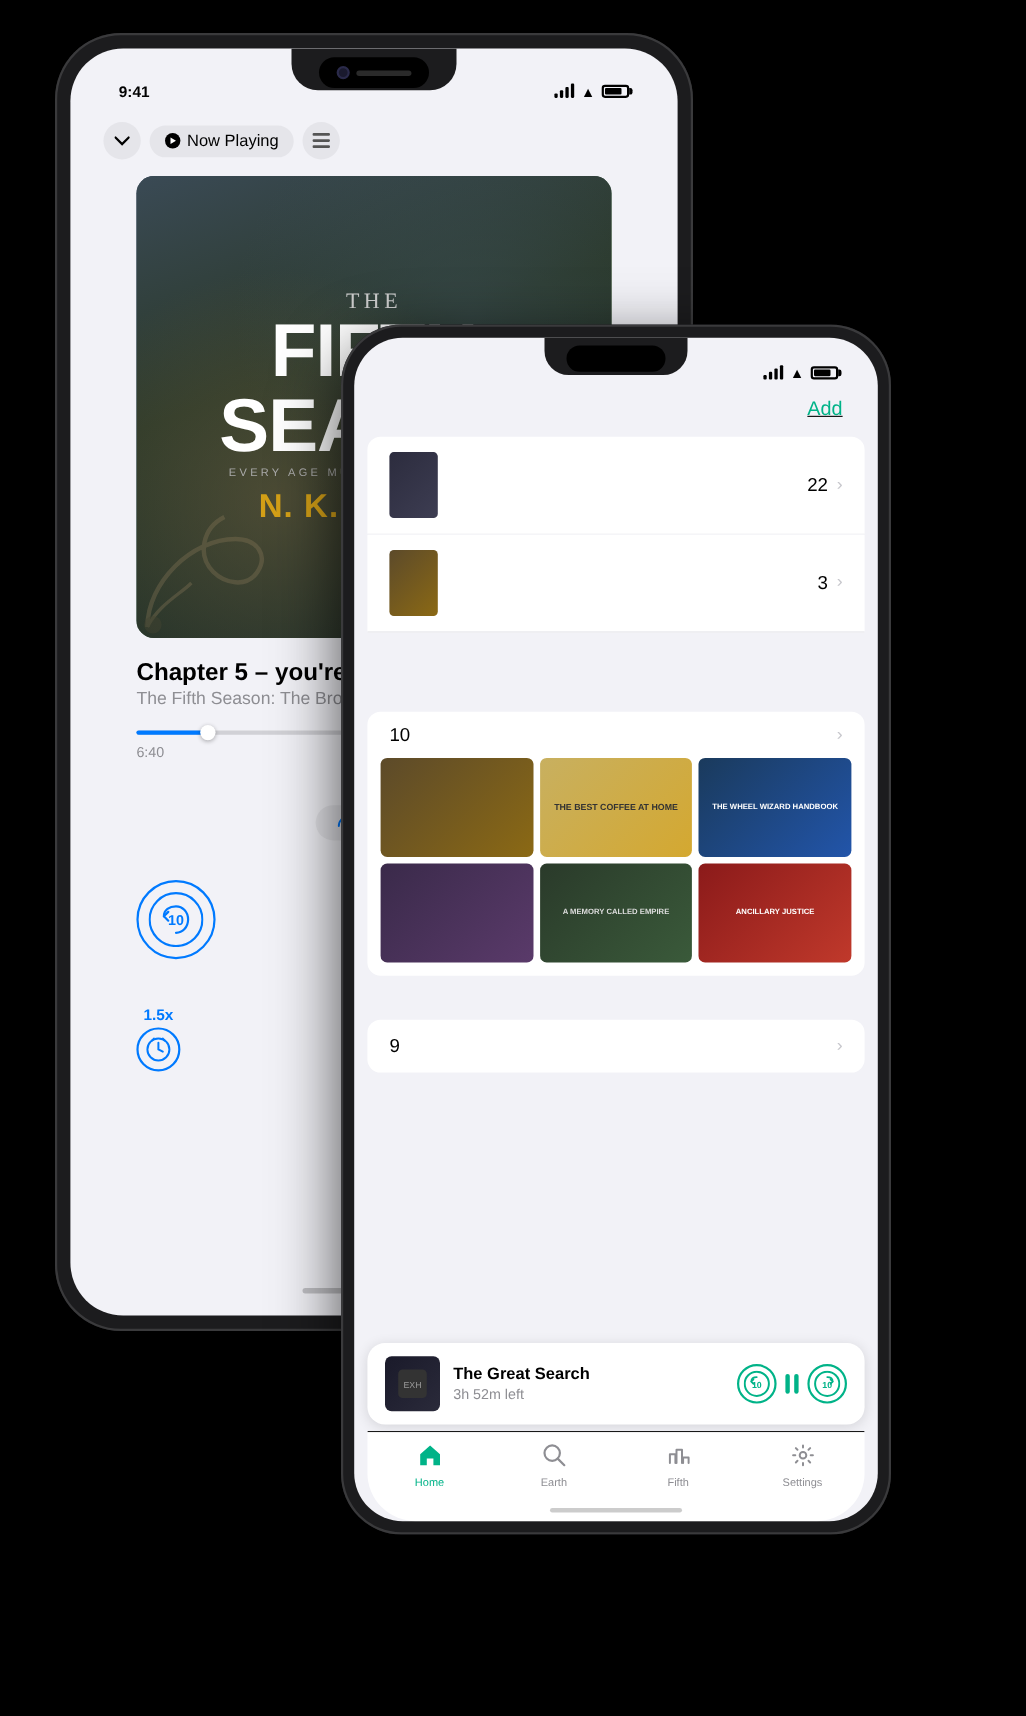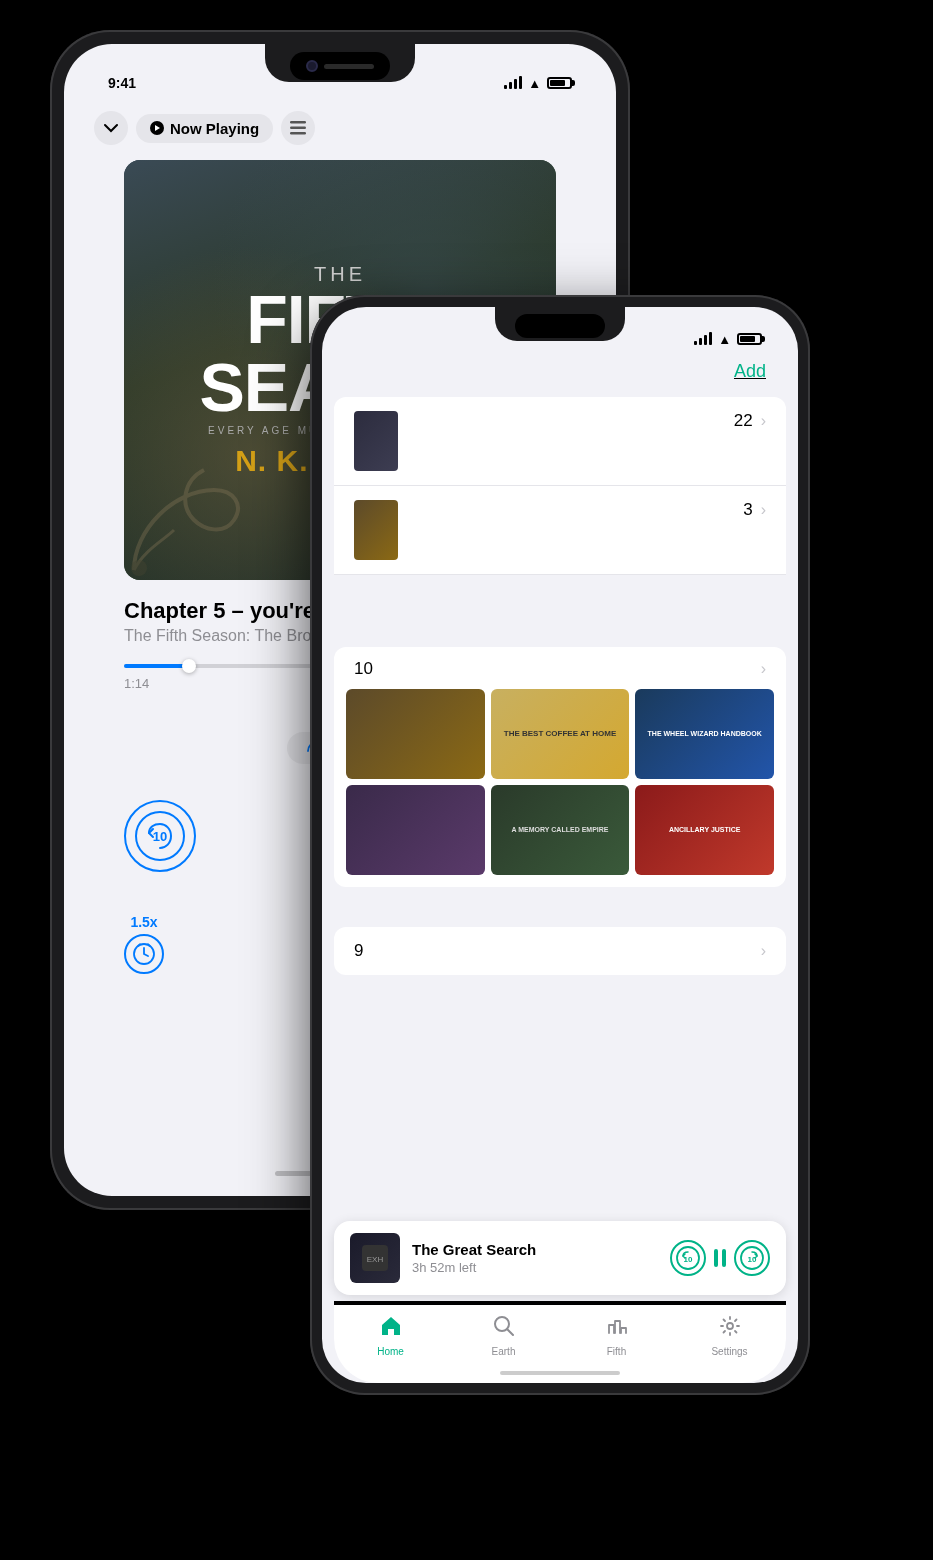--- a/index.html
+++ b/index.html
@@ -119,21 +119,21 @@
       justify-content: center;
     }
     .np-label {
       background: #e5e5ea;
       border-radius: 20px;
       padding: 6px 14px;
       display: flex;
       align-items: center;
       gap: 6px;
       font-size: 15px;
-      font-weight: 700;
+      font-weight: 400;
       color: #000;
     }
     .np-play-icon {
       width: 14px;
       height: 14px;
       background: #000;
       border-radius: 50%;
       display: flex;
       align-items: center;
       justify-content: center;
@@ -178,20 +178,21 @@
       text-align: center;
       color: #fff;
       line-height: 1.1;
     }
     .album-art-the {
       font-size: 20px;
       font-weight: 400;
       letter-spacing: 4px;
       text-transform: uppercase;
       color: #ccc;
+      font-family: Liberation Serif, serif;
     }
     .album-art-fifth {
       font-size: 68px;
       font-weight: 800;
       text-transform: uppercase;
       letter-spacing: -1px;
       line-height: 1;
     }
     .album-art-season {
       font-size: 68px;
@@ -488,21 +489,21 @@
 
     
     .p2-list {
       position: absolute;
       top: 90px;
       left: 12px;
       right: 12px;
     }
     .p2-list-item {
       display: flex;
-      align-items: flex-start;
+      align-items: center;
       justify-content: space-between;
       padding: 14px 20px;
       border-bottom: 1px solid #e5e5ea;
       background: #fff;
     }
     .p2-list-item:first-child {
       border-top-left-radius: 12px;
       border-top-right-radius: 12px;
     }
     .p2-item-left {
@@ -645,21 +646,21 @@
     }
 
     
     .tab-bar2 {
       position: absolute;
       bottom: 0;
       left: 12px;
       right: 12px;
       height: 82px;
       background: rgba(255,255,255,0.95);
-      border-top: 4px solid #000000;
+      border-top: 1px solid #000000;
       display: flex;
       align-items: flex-start;
       justify-content: space-around;
       padding-top: 10px;
       border-radius: 0 0 44px 44px;
     }
     .tab-item2 {
       display: flex;
       flex-direction: column;
       align-items: center;
@@ -826,21 +827,21 @@
       <div class="chapter-subtitle">The Fifth Season: The Broken Earth, Book 1</div>
     </div>
 
     <div class="progress-section">
       <div class="progress-bar-track">
         <div class="progress-bar-fill">
           <div class="progress-thumb"></div>
         </div>
       </div>
       <div class="progress-times">
-        <span class="progress-elapsed">1:14</span>
+        <span class="progress-elapsed">6:40</span>
         <span class="progress-percent">15%</span>
         <span class="progress-remaining">-6:13</span>
       </div>
     </div>
 
     <div class="airplay-section">
       <div class="airplay-btn">
         <svg width="18" height="18" viewBox="0 0 18 18" fill="none">
           <path d="M3 12 C3 7 7 3 12 3 C17 3 21 7 21 12" stroke="#007aff" stroke-width="1.8" fill="none" stroke-linecap="round"></path>
           <path d="M6 12 C6 9 8.5 7 12 7 C15.5 7 18 9 18 12" stroke="#007aff" stroke-width="1.8" fill="none" stroke-linecap="round"></path>

